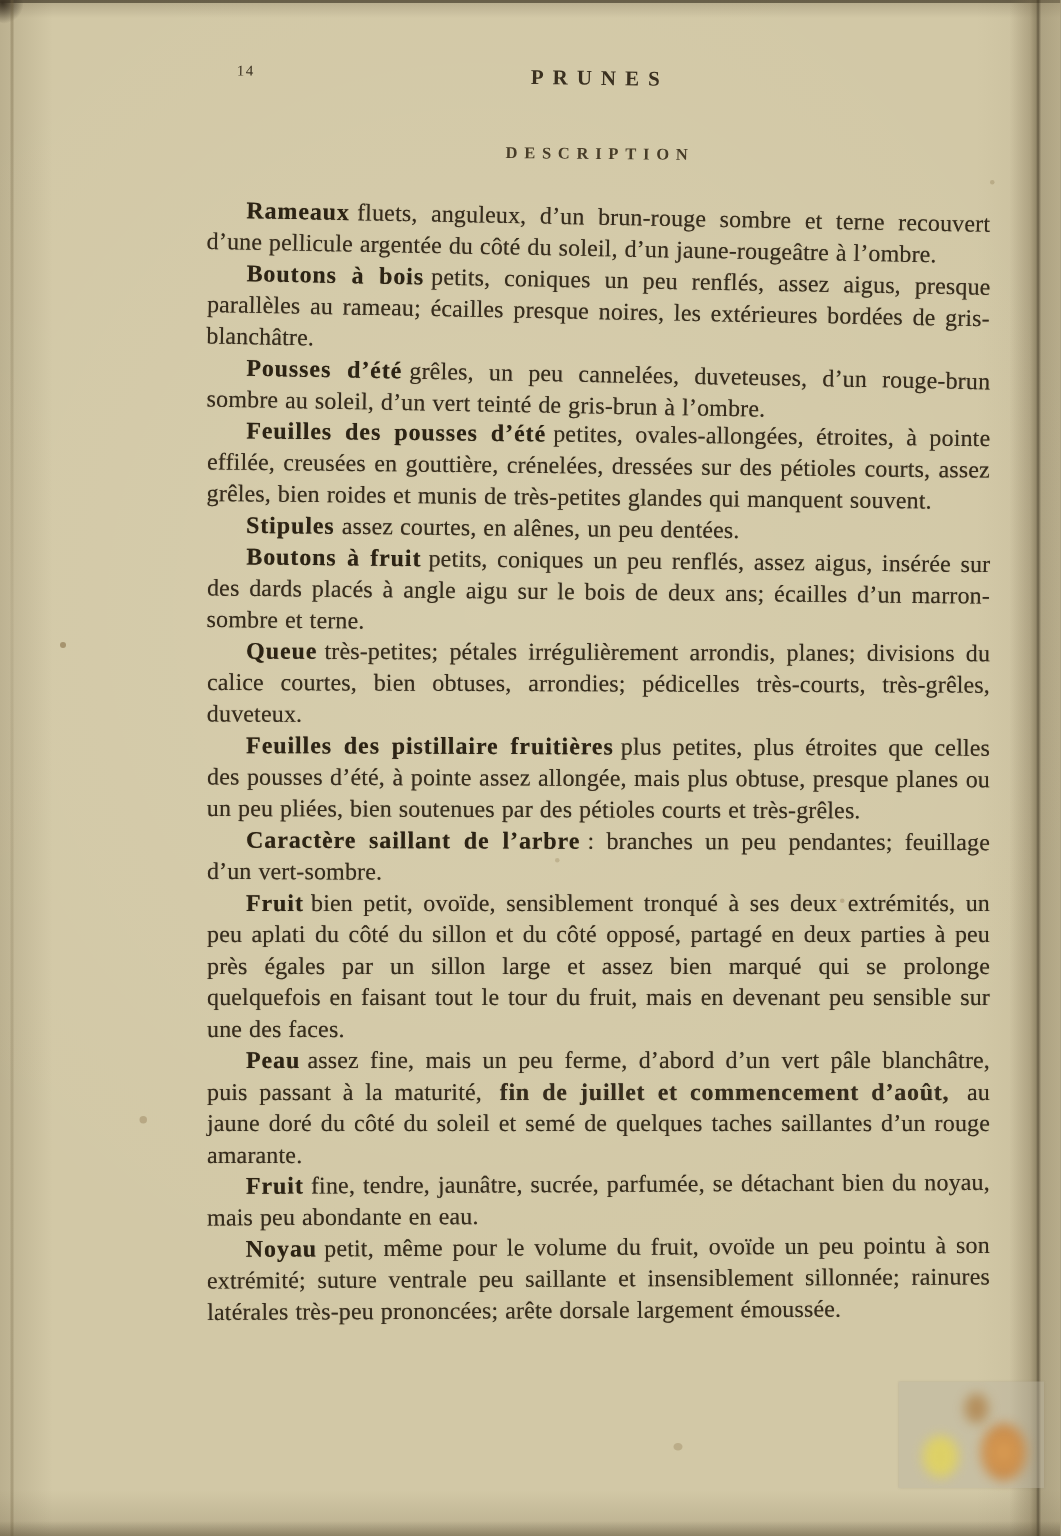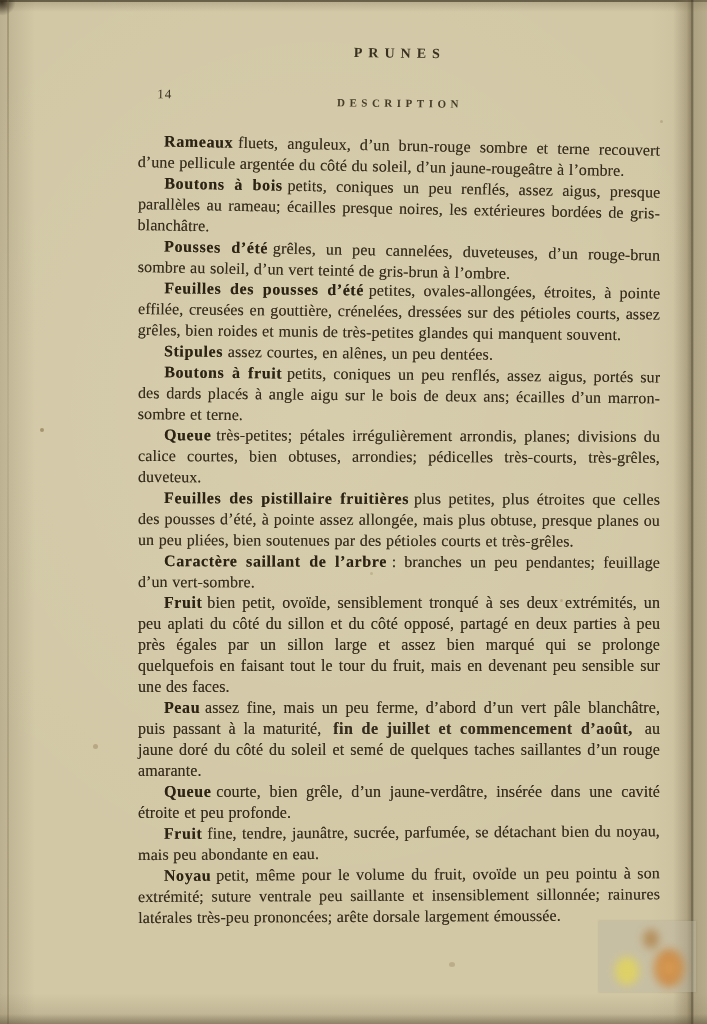--- a/index.html
+++ b/index.html
@@ -31,21 +31,21 @@
   
   .ghost-patch{position:absolute;left:599px;top:921px;width:97px;height:71px;
     background:rgba(186,180,160,0.45);box-shadow:0 0 2px rgba(120,110,85,0.3);}
   .ghost-blob{position:absolute;border-radius:50%;filter:blur(4px);}
   .gb-yellow{left:16px;top:36px;width:24px;height:28px;background:#e2d45c;opacity:0.85;}
   .gb-orange{left:55px;top:28px;width:30px;height:38px;background:radial-gradient(circle,#e0953f,#c87e35 70%);opacity:0.8;}
   .gb-stem{left:44px;top:8px;width:16px;height:20px;background:#a8702f;opacity:0.6;}
 
   
   .header-row{position:absolute;left:140px;top:42px;width:520px;transform:rotate(0.8deg);transform-origin:0 50%;}
-  .page-number{position:absolute;left:18px;top:0;font-size:13px;letter-spacing:1px;color:#3d3322;margin-top:44px;}
+  .page-number{position:absolute;left:18px;top:0;font-size:10px;letter-spacing:1px;color:#3d3322;}
   .running-title{position:absolute;left:0;right:0;top:0;text-align:center;
     font-size:14px;font-weight:600;letter-spacing:6px;color:#3a3020;}
   .section-title{position:absolute;left:140px;top:97px;width:520px;text-align:center;
     font-size:11px;font-weight:600;letter-spacing:4.5px;color:#473c28;transform:rotate(0.6deg);}
 
   
   .text-block{position:absolute;left:138px;top:130px;width:522px;}
   .para{margin:0;text-indent:26px;text-align:justify;
     font-size:16px;line-height:21px;
     letter-spacing:0.1px;word-spacing:0.5px;
@@ -96,42 +96,39 @@
     <p class="para t1">
       <b class="term">Pousses d’été</b><span>grêles, un peu cannelées, duveteuses, d’un rouge-brun sombre au soleil, d’un vert teinté de gris-brun à l’ombre.</span>
     </p>
     <p class="para t2">
       <b class="term">Feuilles des pousses d’été</b><span>petites, ovales-allongées, étroites, à pointe effilée, creusées en gouttière, crénelées, dressées sur des pétioles courts, assez grêles, bien roides et munis de très-petites glandes qui manquent souvent.</span>
     </p>
     <p class="para t2">
       <b class="term">Stipules</b><span>assez courtes, en alênes, un peu dentées.</span>
     </p>
     <p class="para t2">
-      <b class="term">Boutons à fruit</b><span>petits, coniques un peu renflés, assez aigus, portés sur des dards placés à angle aigu sur le bois de deux ans; écailles d’un marron-sombre et terne.</span>
+      <b class="term">Boutons à fruit</b><span>petits, coniques un peu renflés, assez aigus, insérée sur des dards placés à angle aigu sur le bois de deux ans; écailles d’un marron-sombre et terne.</span>
     </p>
     <p class="para t3">
       <b class="term">Queue</b><span>très-petites; pétales irrégulièrement arrondis, planes; divisions du calice courtes, bien obtuses, arrondies; pédicelles très-courts, très-grêles, duveteux.</span>
     </p>
     <p class="para t3">
       <b class="term">Feuilles des pistillaire fruitières</b><span>plus petites, plus étroites que celles des pousses d’été, à pointe assez allongée, mais plus obtuse, presque planes ou un peu pliées, bien soutenues par des pétioles courts et très-grêles.</span>
     </p>
     <p class="para t3">
       <b class="term">Caractère saillant de l’arbre</b><span>: branches un peu pendantes; feuillage d’un vert-sombre.</span>
     </p>
     <p class="para">
       <b class="term">Fruit</b><span>bien petit, ovoïde, sensiblement tronqué à ses deux extrémités, un peu aplati du côté du sillon et du côté opposé, partagé en deux parties à peu près égales par un sillon large et assez bien marqué qui se prolonge quelquefois en faisant tout le tour du fruit, mais en devenant peu sensible sur une des faces.</span>
     </p>
     <p class="para">
       <b class="term">Peau</b><span>assez fine, mais un peu ferme, d’abord d’un vert pâle blanchâtre, puis passant à la maturité,</span>
       <b class="season" style="margin-left: 0.25em; margin-right: 0.25em;">fin de juillet et commencement d’août,</b>
       <span>au jaune doré du côté du soleil et semé de quelques taches saillantes d’un rouge amarante.</span>
     </p>
-    <p class="para">
-      <b class="term">Queue</b><span>courte, bien grêle, d’un jaune-verdâtre, insérée dans une cavité étroite et peu profonde.</span>
-    </p>
     <p class="para t4">
       <b class="term">Fruit</b><span>fine, tendre, jaunâtre, sucrée, parfumée, se détachant bien du noyau, mais peu abondante en eau.</span>
     </p>
     <p class="para t4">
       <b class="term">Noyau</b><span>petit, même pour le volume du fruit, ovoïde un peu pointu à son extrémité; suture ventrale peu saillante et insensiblement sillonnée; rainures latérales très-peu prononcées; arête dorsale largement émoussée.</span>
     </p>
   </div>
 
 </div>
 

